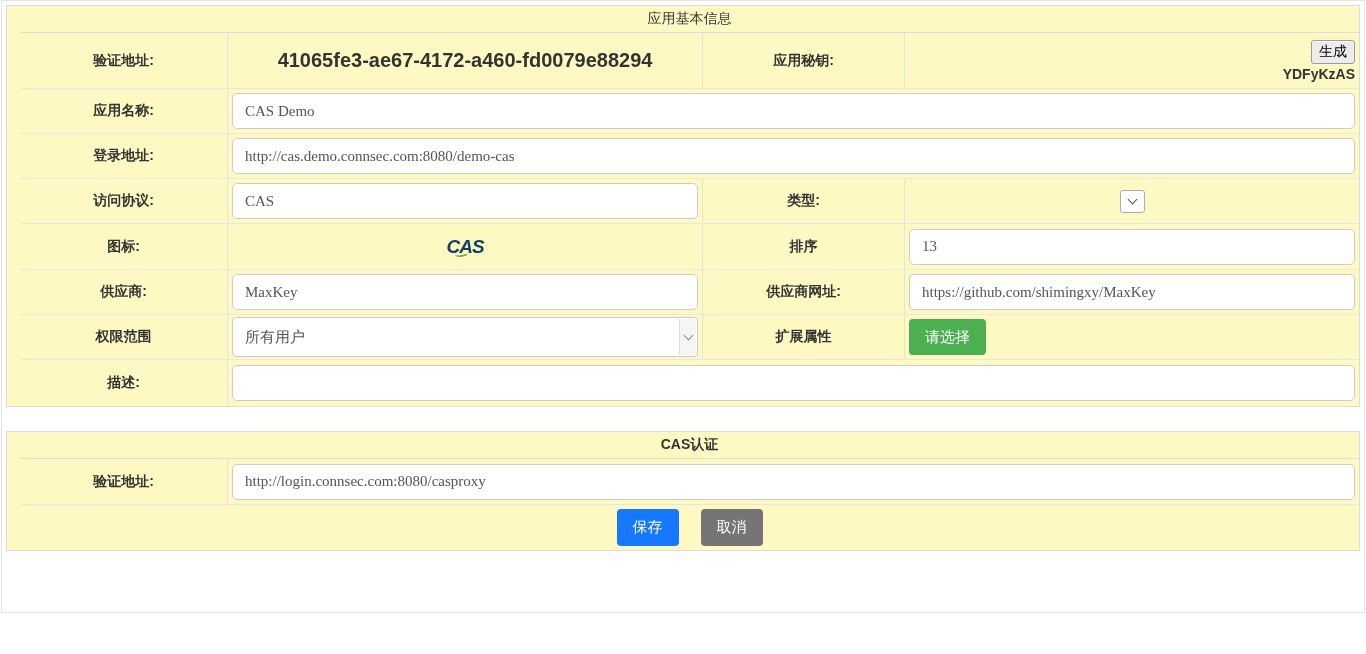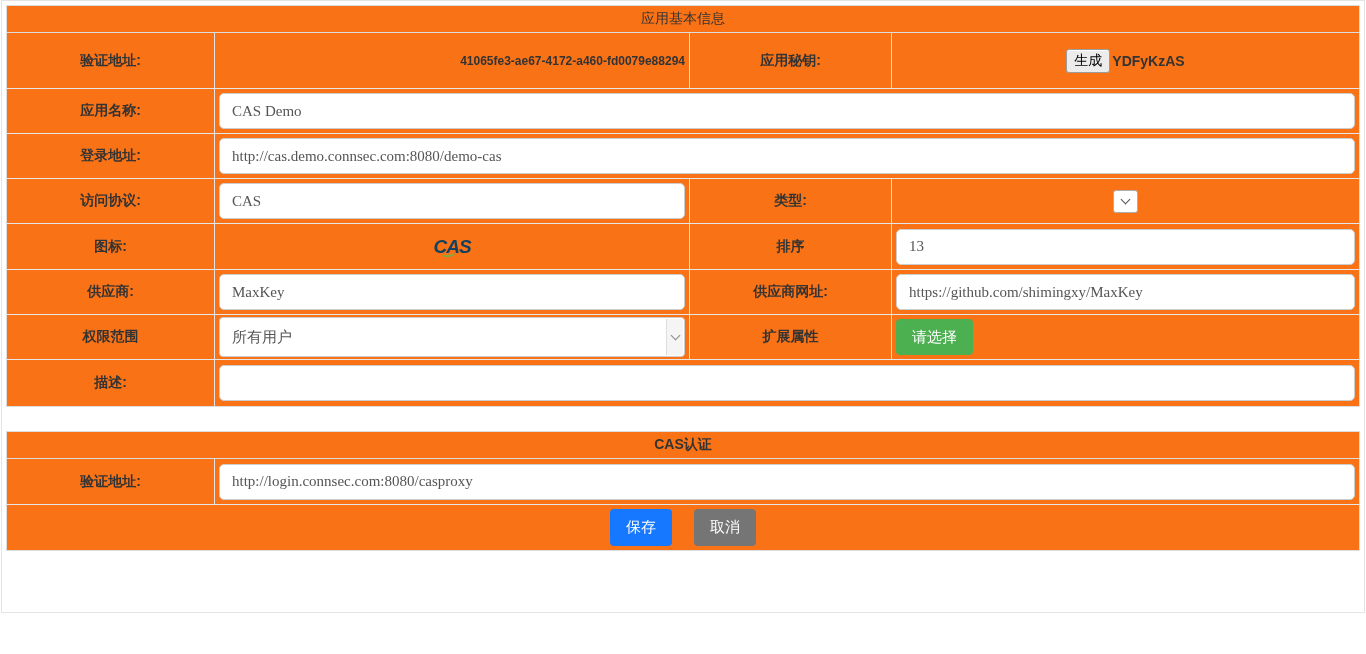--- a/index.html
+++ b/index.html
@@ -1,39 +1,39 @@
 <!DOCTYPE html>
 <html><head>
 <meta charset="utf-8">
 <style>
   * { box-sizing: border-box; margin: 0; padding: 0; }
   html,body { width:1366px; height:654px; background:#fff; font-family:"Liberation Sans","DejaVu Sans",sans-serif; }
   .outer { position:relative; width:1364px; height:613px; margin:0 1px; border:1px solid #e4e4e4; background:#fff; }
-  .panel { margin:4px; border:1px solid #ddd; background:#f97316; }
+  .panel { margin:4px; border:1px solid #ddd; background:#fef9c3;padding-left:13px; }
   .panel2 { margin-top:24px; }
   .panel-title { height:27px; display:flex; align-items:center; justify-content:center;
                  font-size:14px; color:#333; border-bottom:1px solid #ddd; }
   .panel-title.bold { font-weight:bold; }
   .row { display:flex; align-items:stretch; border-bottom:1px solid #e7e7e7; }
   .row:last-child { border-bottom:none; }
   .cell { display:flex; align-items:center; }
   .cell.rb { border-right:1px solid #e2e2e2; }
   .lbl { width:208px; justify-content:center; font-size:14px; font-weight:bold; color:#333; flex:0 0 auto; }
   .lbl2 { width:202px; }
   .fld1 { width:475px; flex:0 0 auto; padding:0 4px; }
   .fld2 { flex:1 1 auto; padding:0 4px; }
   .fldfull { flex:1 1 auto; padding:0 4px; }
   .h56 { height:56px; } .h45 { height:45px; } .h46 { height:46px; }
   .center { justify-content:center; }
 
   input.txt { width:100%; height:36px; border:1px solid #ccc; border-radius:5px; padding:0 12px;
               font-size:15px; color:#555; font-family:Liberation Serif, serif; background:#fff; outline:none; }
-  .uuid { width:100%; text-align:right; font-size:12px; font-weight:bold; color:#333; }
+  .uuid { width:100%; text-align:center; font-size:20px; font-weight:bold; color:#333; }
 
-  .secret-wrap { width:100%; display:flex; align-items:center; justify-content:center; gap:2px; }
+  .secret-wrap { width:100%; display:flex; flex-direction:column; align-items:flex-end; justify-content:center; gap:2px; }
   .gen-btn { font-size:14px; color:#000; background:#ececec; border:1px solid #9c9c9c; border-radius:3px;
              padding:2px 7px; cursor:pointer; font-family:inherit; box-shadow:inset 0 1px 0 #fff; }
   .secret-val { font-size:14px; font-weight:bold; color:#333; }
 
   .mini-select { width:25px; height:23px; background:#fff; border:1px solid #adadad; border-radius:3px;
                  display:flex; align-items:center; justify-content:center; cursor:pointer; }
   .chev { width:7px; height:7px; border-right:1px solid #555; border-bottom:1px solid #555;
           transform:rotate(45deg); margin-top:-4px; }
 
   .cas-logo { position:relative; font-style:italic; font-weight:bold; font-size:19px; letter-spacing:-1px;

